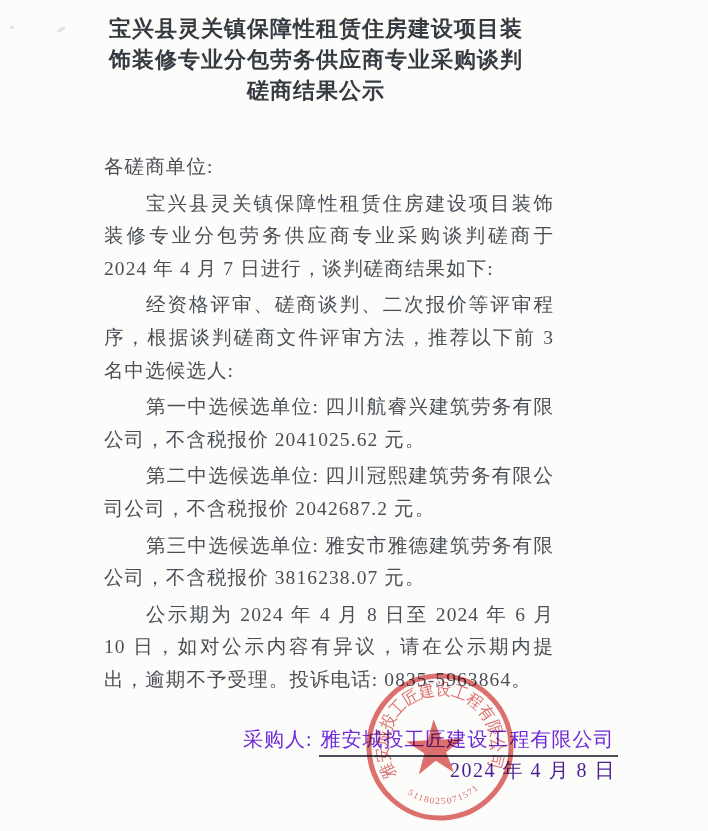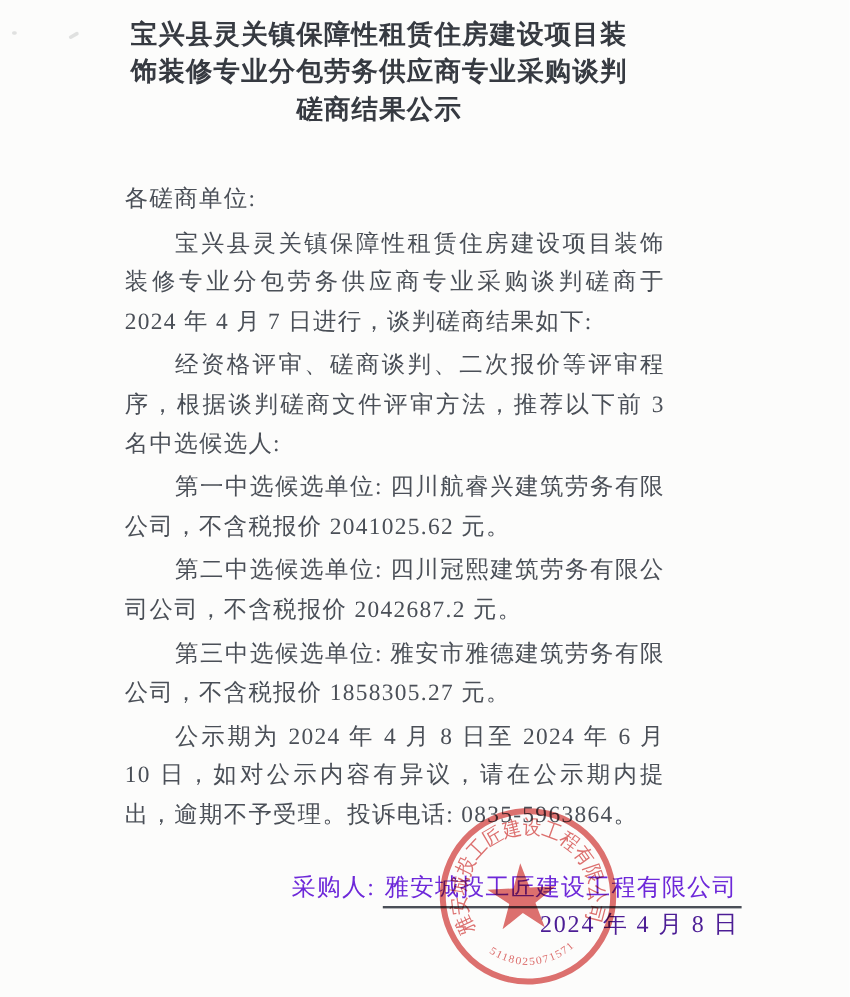--- a/index.html
+++ b/index.html
@@ -68,21 +68,21 @@
     <div>饰装修专业分包劳务供应商专业采购谈判</div>
     <div>磋商结果公示</div>
   </div>
 
   <div class="body-text">
     <p class="no-indent">各磋商单位:</p>
     <p>宝兴县灵关镇保障性租赁住房建设项目装饰装修专业分包劳务供应商专业采购谈判磋商于 2024 年 4 月 7 日进行，谈判磋商结果如下:</p>
     <p>经资格评审、磋商谈判、二次报价等评审程序，根据谈判磋商文件评审方法，推荐以下前 3 名中选候选人:</p>
     <p>第一中选候选单位: 四川航睿兴建筑劳务有限公司，不含税报价 2041025.62 元。</p>
     <p>第二中选候选单位: 四川冠熙建筑劳务有限公司公司，不含税报价 2042687.2 元。</p>
-    <p>第三中选候选单位: 雅安市雅德建筑劳务有限公司，不含税报价 1858305.27 元。</p>
+    <p>第三中选候选单位: 雅安市雅德建筑劳务有限公司，不含税报价 3816238.07 元。</p>
     <p>公示期为 2024 年 4 月 8 日至 2024 年 6 月 10 日，如对公示内容有异议，请在公示期内提出，逾期不予受理。投诉电话: 0835-5963864。</p>
   </div>
 
   <div class="signature">
     <span>采购人: </span><span class="purchaser">雅安城投工匠建设工程有限公司</span>
   </div>
 
   <div class="date-line">2024 年 4 月 8 日</div>
 
   <svg class="seal" viewBox="-88 -88 176 176" aria-hidden="true">

